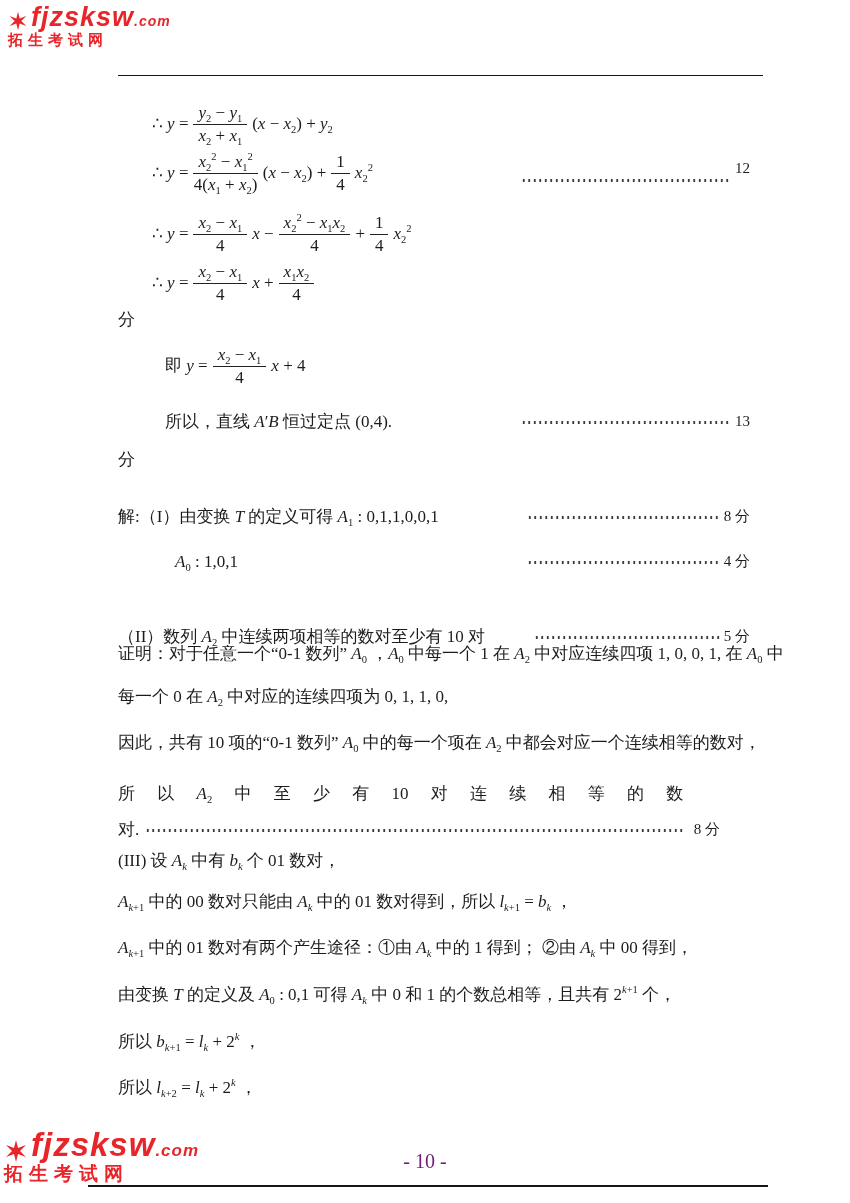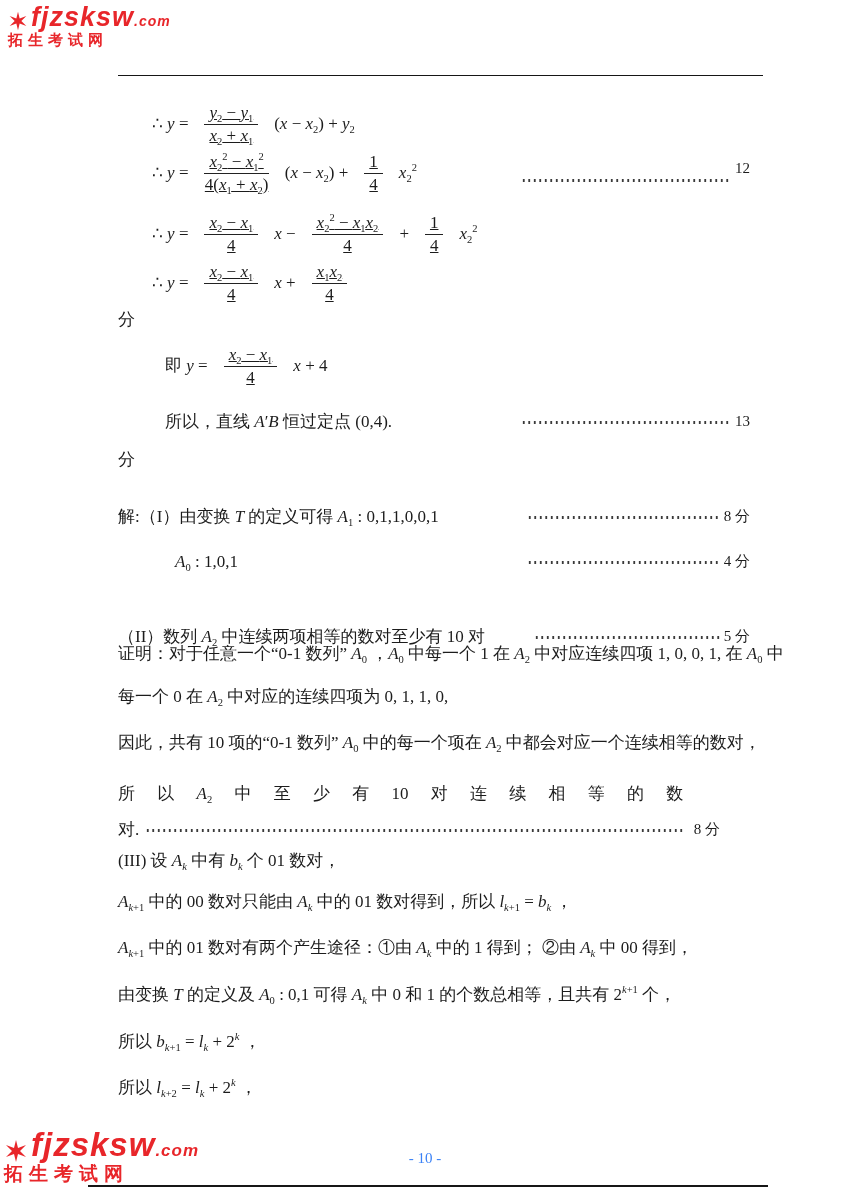--- a/index.html
+++ b/index.html
@@ -23,35 +23,35 @@
 
   
   .content{position:absolute;top:85px;left:118px;right:100px;height:1045px;}
   .l{position:absolute;left:0;right:0;font-size:17px;line-height:1.45;white-space:nowrap;}
   .row{display:flex;align-items:center;}
   .m,.t{display:inline-block;}
   .mv{font-family:"Liberation Serif",serif;font-style:italic;}
   sub,sup{font-size:0.62em;line-height:0;}
 
   .frac{display:inline-flex;flex-direction:column;align-items:center;text-align:center;
-        margin:0 16px;line-height:1.15;vertical-align:middle;text-decoration:underline;}
+        margin:0 5px;line-height:1.15;vertical-align:middle;}
   .frac .num{border-bottom:1px solid #222;padding:0 5px 1px;}
   .frac .den{padding-top:1px;}
 
   .leader{display:inline-block;height:7px;flex:0 0 auto;
           background-image:radial-gradient(circle 1.2px at 50% 50%, #3a3a3a 98%, rgba(0,0,0,0) 100%);
           background-size:5.5px 7px;background-repeat:repeat-x;background-position:0 50%;}
   .leader-grow{flex:1 1 auto;margin:0 6px;}
   .push{margin-left:auto;}
   .se{align-self:flex-end;margin-bottom:10px;}
   .score{font-size:15px;padding-left:4px;flex:0 0 auto;}
   .score.se{margin-bottom:14px;}
 
   .footer-num{position:absolute;top:1150px;left:0;right:0;text-align:center;
-              font-size:15px;font-family:"Liberation Serif",serif;color:#3b82f6;}
+              font-size:20px;font-family:"Liberation Serif",serif;color:#701a75;}
 </style>
 </head>
 <body>
 
 <div class="sheet">
 
   <div class="logo" style="top:3px;left:8px">
     <div class="logo-row">
       <span class="logo-star">
         <svg viewBox="0 0 24 24" width="20" height="20" aria-hidden="true">

